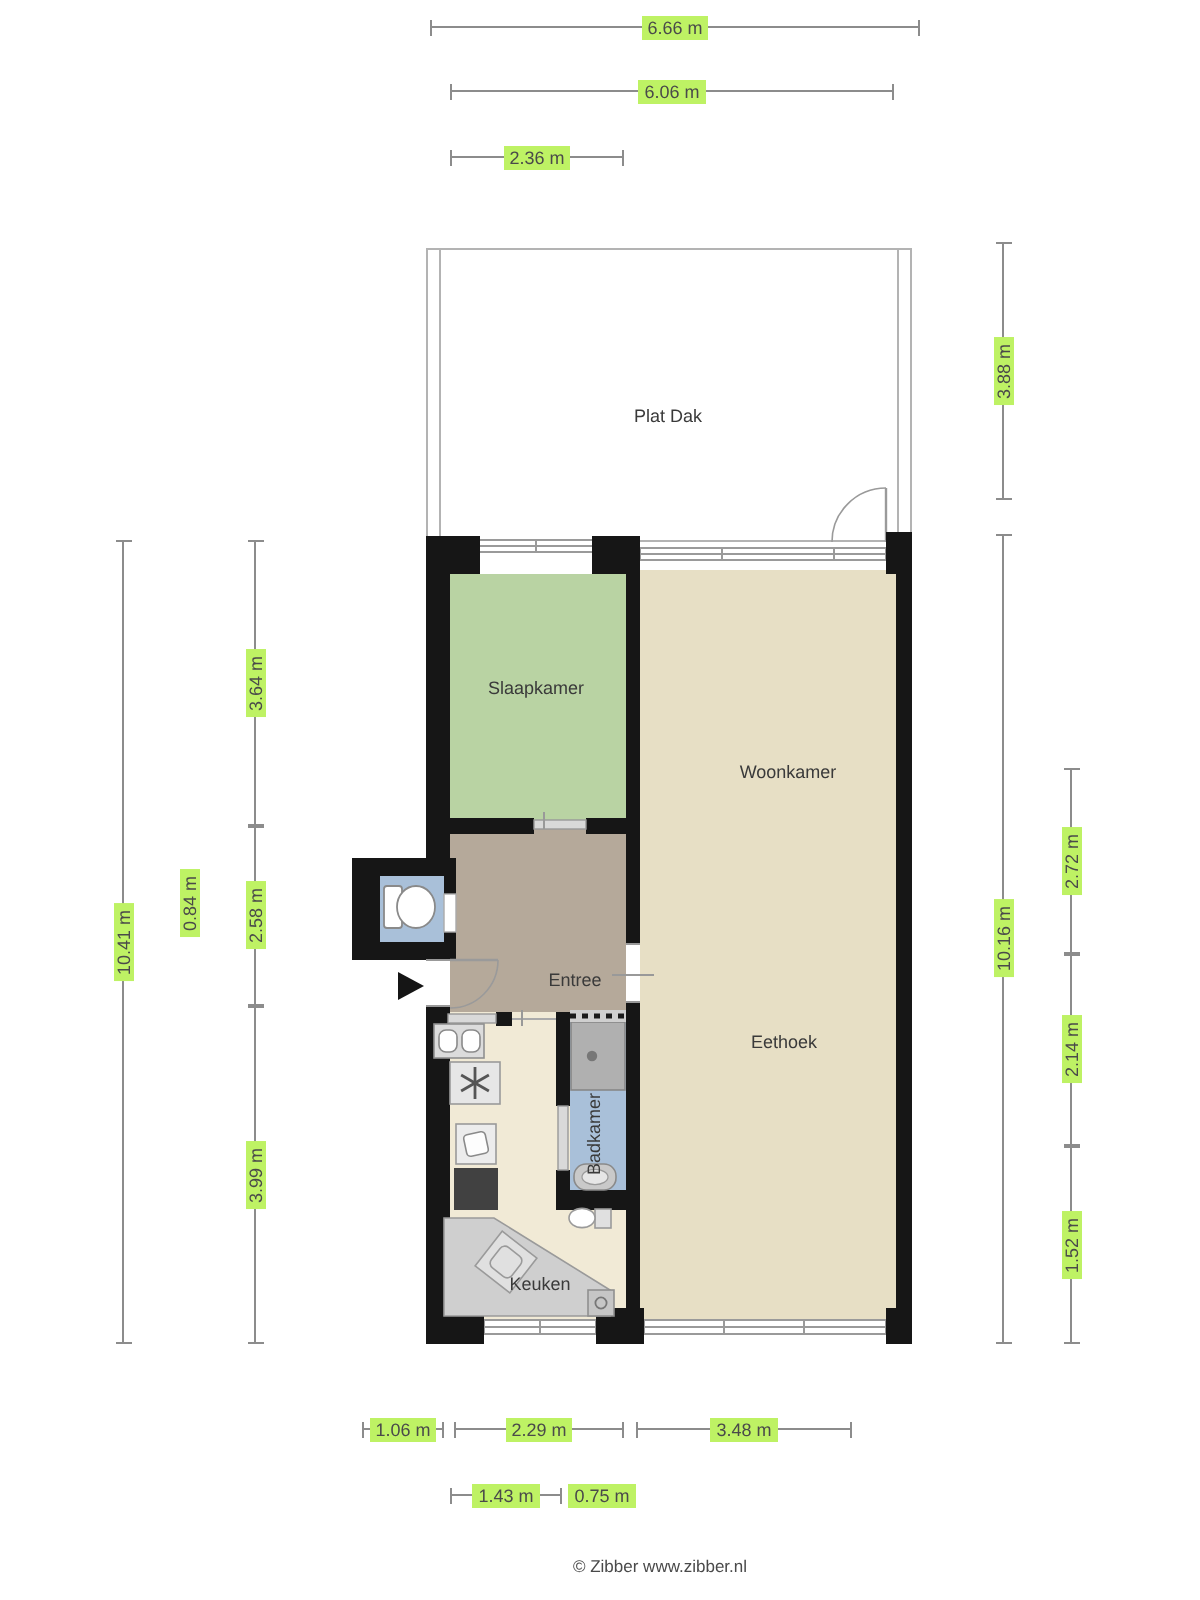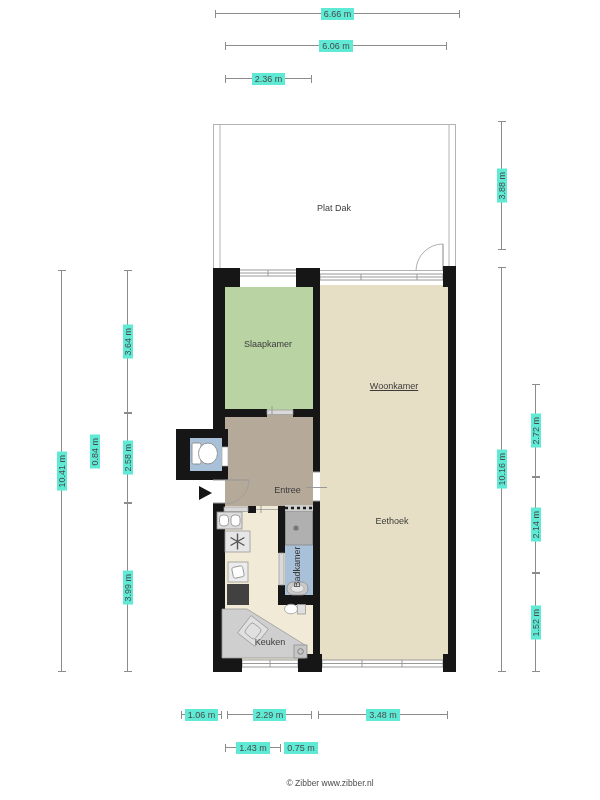--- a/index.html
+++ b/index.html
@@ -3,21 +3,21 @@
 <meta charset="utf-8">
 <style>
   html,body{margin:0;padding:0;background:#fff;}
   .canvas{position:relative;width:600px;height:800px;background:#fff;overflow:hidden;
           font-family:"Liberation Sans","DejaVu Sans",sans-serif;color:#3f3f3f;}
   .plan-svg{position:absolute;left:0;top:0;}
   .room-label{position:absolute;transform:translate(-50%,-50%);font-size:9px;color:#3a3a3a;white-space:nowrap;}
   .room-label.vertical{writing-mode:vertical-rl;transform:translate(-50%,-50%) rotate(180deg);}
   
   .dim{position:absolute;font-size:9px;color:#4a4a4a;}
-  .dim .dlabel{position:relative;z-index:1;background:#5eead4;white-space:nowrap;}
+  .dim .dlabel{position:relative;z-index:1;background:#bef264;white-space:nowrap;}
   .dim.h{height:12px;display:flex;align-items:center;justify-content:center;}
   .dim.h .dline{position:absolute;left:0;right:0;top:5px;height:1px;background:#8c8c8c;}
   .dim.h::before,.dim.h::after{content:"";position:absolute;top:2px;height:8px;width:1px;background:#8c8c8c;}
   .dim.h::before{left:0;}
   .dim.h::after{right:0;}
   .dim.h .dlabel{padding:0 3px;line-height:12px;}
   .dim.v{width:12px;display:flex;align-items:center;justify-content:center;}
   .dim.v .dline{position:absolute;top:0;bottom:0;left:5px;width:1px;background:#8c8c8c;}
   .dim.v::before,.dim.v::after{content:"";position:absolute;left:2px;width:8px;height:1px;background:#8c8c8c;}
   .dim.v::before{top:0;}
@@ -169,21 +169,21 @@
       <ellipse cx="297.5" cy="588.5" rx="6.5" ry="3.8" fill="#e6e6e6" stroke="#9a9a9a" stroke-width="0.6"></ellipse>
     </g>
     <g>
       <rect x="297.5" y="604.5" width="8" height="9.5" fill="#e0e0e0" stroke="#9a9a9a" stroke-width="0.8"></rect>
       <ellipse cx="291" cy="609" rx="6.5" ry="4.8" fill="#ffffff" stroke="#9a9a9a" stroke-width="0.8"></ellipse>
     </g>
   </svg>
 
   <span class="room-label" style="left:334px;top:208px;">Plat Dak</span>
   <span class="room-label" style="left:268px;top:344px;">Slaapkamer</span>
-  <span class="room-label" style="left:394px;top:386px;text-decoration:underline;">Woonkamer</span>
+  <span class="room-label" style="left:394px;top:386px;">Woonkamer</span>
   <span class="room-label" style="left:278px;top:490px;padding-left:19px;">Entree</span>
   <span class="room-label" style="left:392px;top:521px;">Eethoek</span>
   <span class="room-label" style="left:270px;top:642px;">Keuken</span>
   <span class="room-label vertical" style="left:297px;top:567px;">Badkamer</span>
 
   <div class="dim h" style="left:215px;width:245px;top:8px;">
     <span class="dline"></span>
       <span class="dlabel">6.66 m</span>
   </div>
   <div class="dim h" style="left:225px;width:222px;top:40px;">
@@ -196,21 +196,21 @@
   </div>
 
   <div class="dim h" style="left:181px;width:41px;top:709px;">
     <span class="dline"></span>
       <span class="dlabel">1.06 m</span>
   </div>
   <div class="dim h" style="left:227px;width:85px;top:709px;">
     <span class="dline"></span>
       <span class="dlabel">2.29 m</span>
   </div>
-  <div class="dim h" style="left:318px;width:130px;top:709px;">
+  <div class="dim h" style="left:318px;width:108px;top:709px;">
     <span class="dline"></span>
       <span class="dlabel">3.48 m</span>
   </div>
   <div class="dim h" style="left:225px;width:56px;top:742px;">
     <span class="dline"></span>
       <span class="dlabel">1.43 m</span>
   </div>
   <div class="dim h noline" style="left:283px;width:36px;top:742px;">
     <span class="dlabel">0.75 m</span>
   </div>

